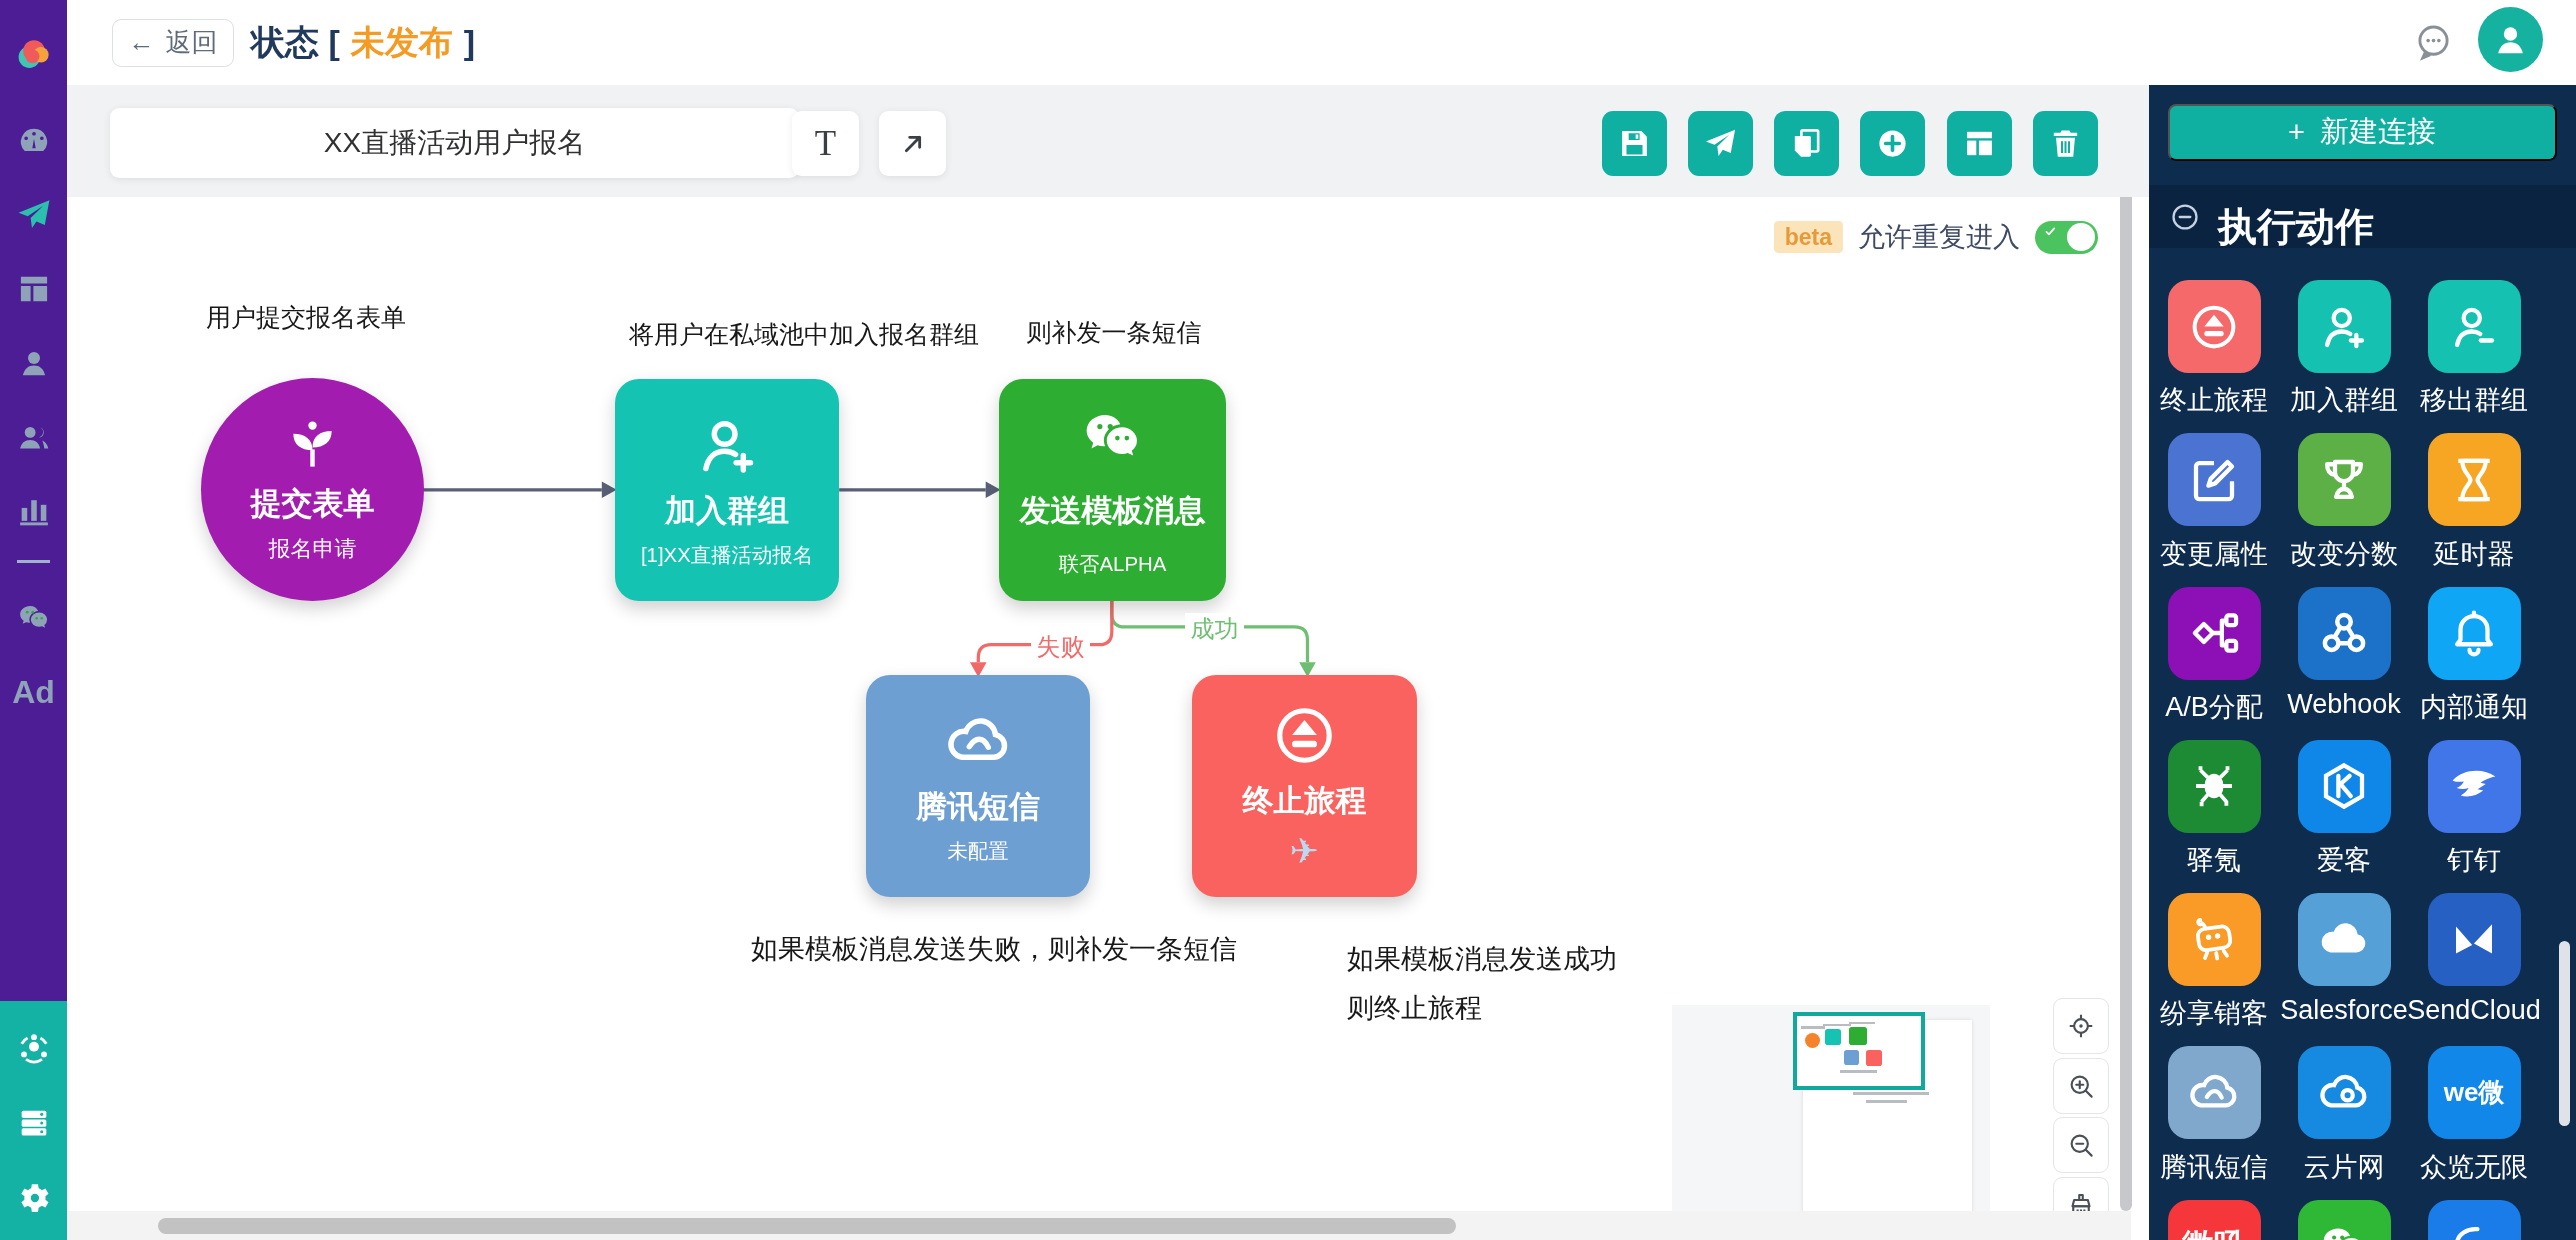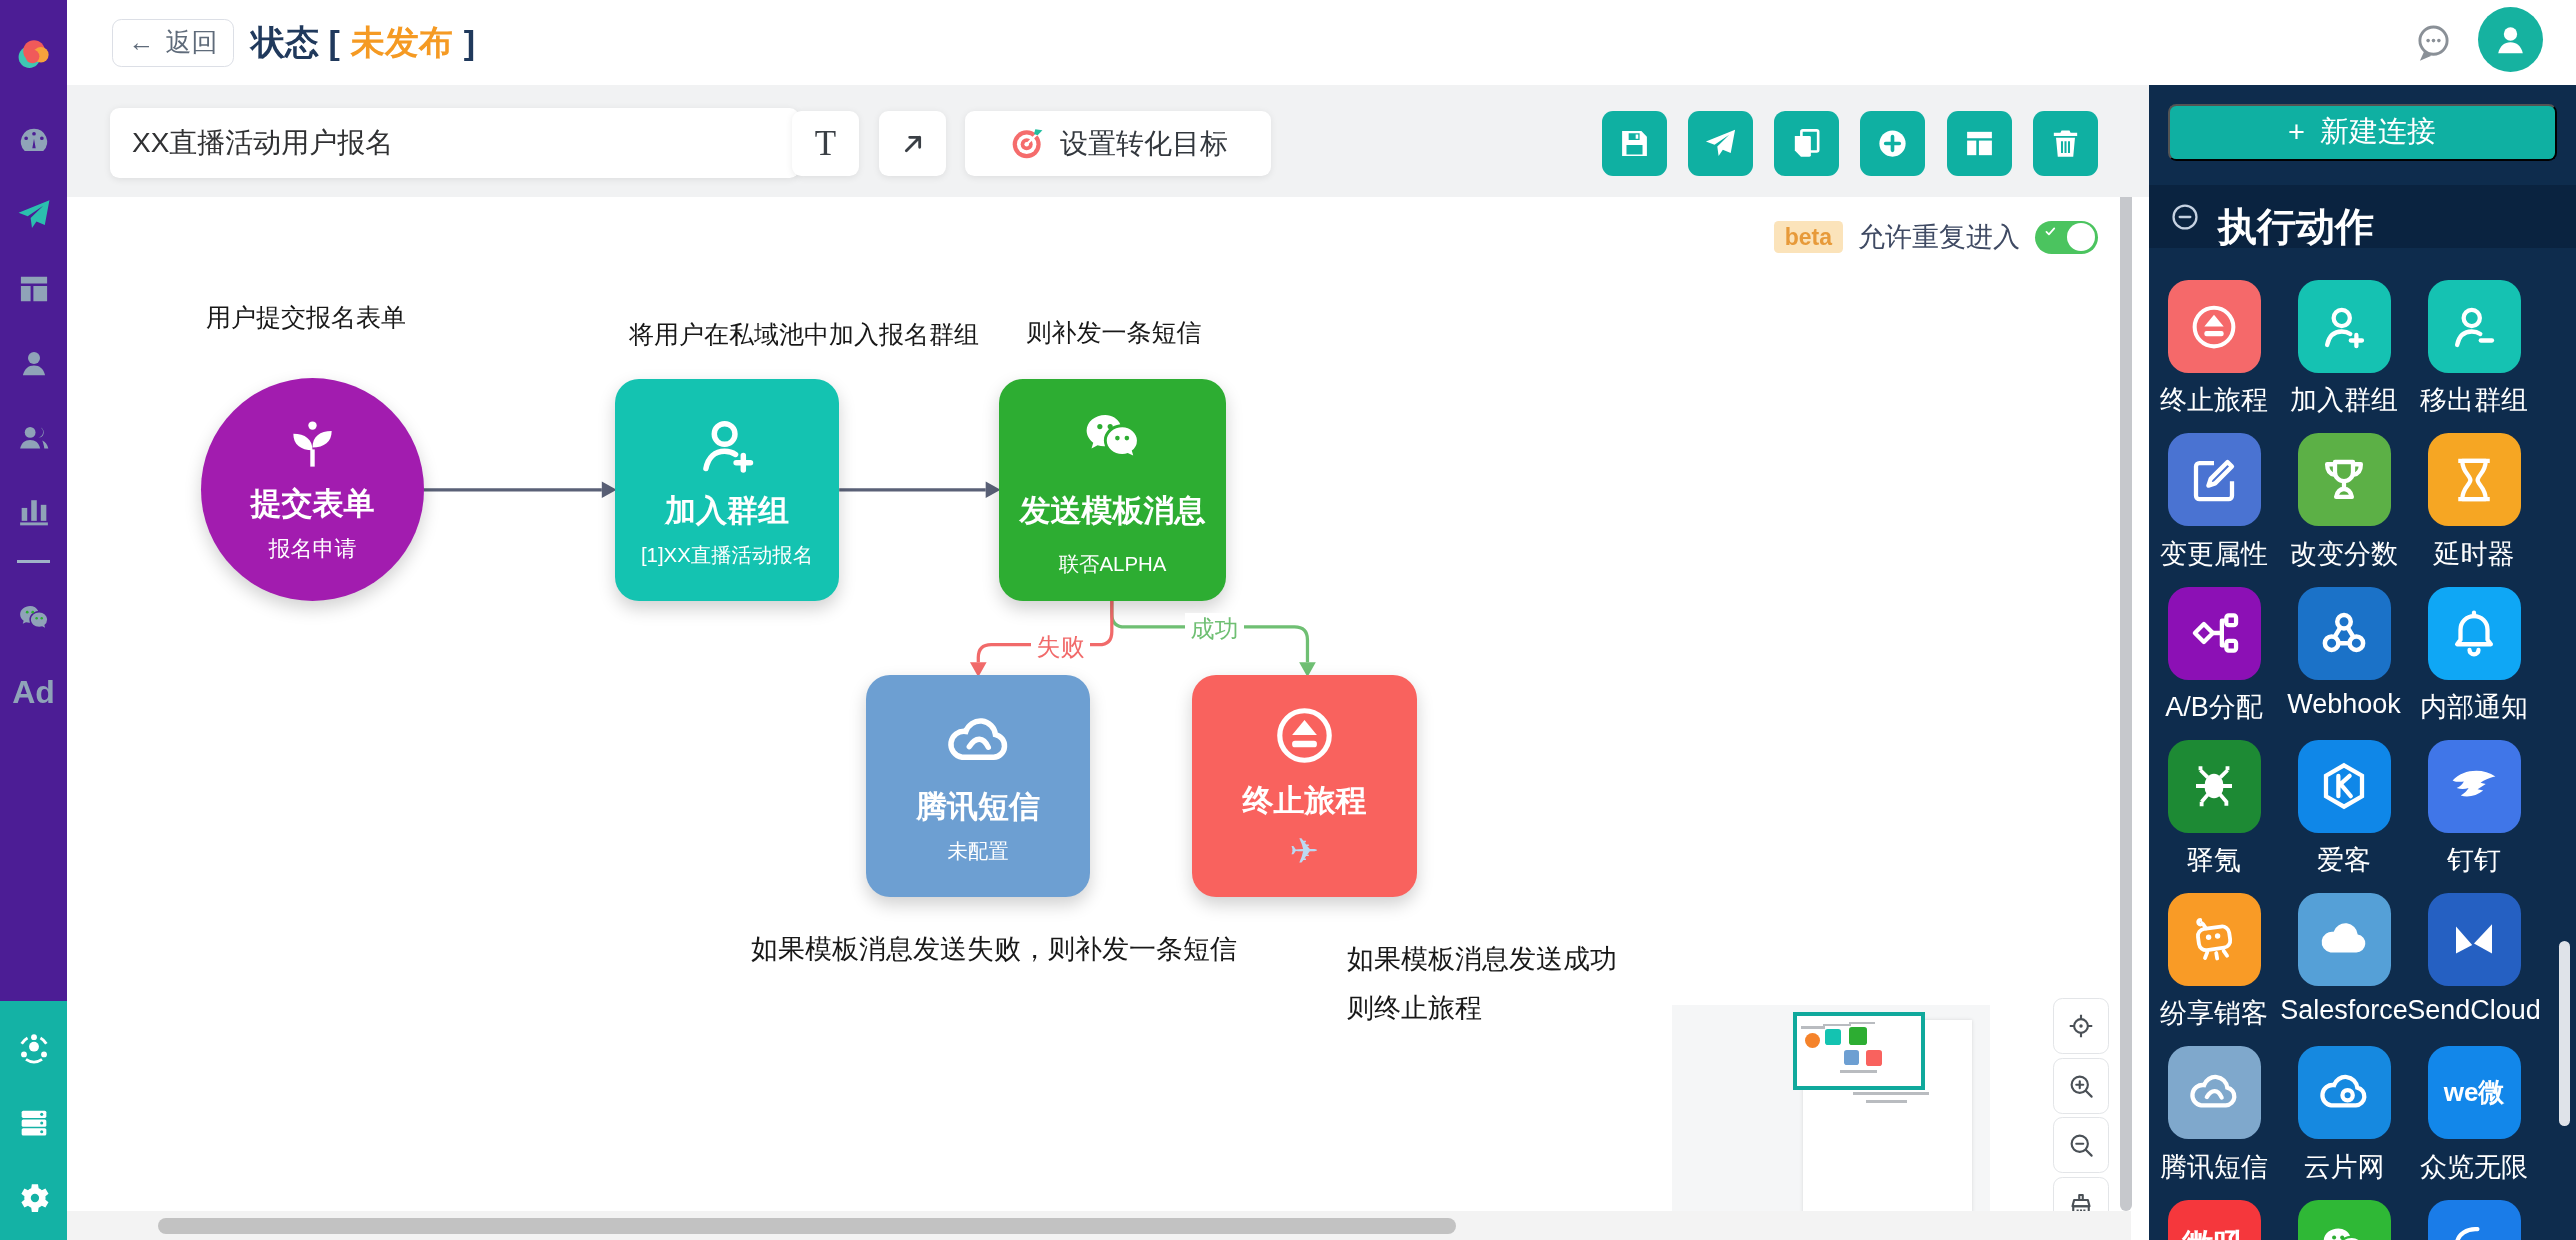--- a/index.html
+++ b/index.html
@@ -27,21 +27,21 @@
   #chat-ic{position:absolute;right:121px;top:20.4px;color:#8a9097;font-size:43px;}
   #avatar{position:absolute;right:33px;top:7.4px;width:65px;height:65px;border-radius:50%;background:#16b2a0;
     display:flex;align-items:center;justify-content:center;color:#fff;font-size:41px;}
 
   
   #strip{left:67px;top:85px;width:2083px;height:112px;background:#f1f2f3;z-index:9;}
   .tb{position:absolute;top:26px;height:65px;background:#fff;border-radius:9.3px;box-shadow:0 1.9px 7.4px rgba(0,0,0,.08);
     display:flex;align-items:center;justify-content:center;color:#3a3f45;cursor:pointer;}
   #name-input{position:absolute;left:43px;top:23px;width:645px;height:70px;border:none;border-radius:9.3px;
     box-shadow:0 1.9px 7.4px rgba(0,0,0,.08);font-size:28px;color:#303133;padding:0 22px;outline:none;
-    font-family:"Liberation Sans","DejaVu Sans",sans-serif;}
+    font-family:"Liberation Sans","DejaVu Sans",sans-serif;text-align:center;}
   #t-btn{left:725px;width:67px;font-size:35px;font-family:"Liberation Serif","DejaVu Serif",serif;}
   #arrow-btn{left:812px;width:67px;font-size:32px;}
   #goal-btn{left:898px;width:306px;gap:13px;font-size:28px;color:#33383e;}
   #goal-btn .icon svg{width:39px;height:39px;}
   .act-btn{position:absolute;top:26px;width:65px;height:65px;border-radius:11px;background:var(--accent);
     color:#fff;display:flex;align-items:center;justify-content:center;cursor:pointer;}
   .act-btn svg{width:35px;height:35px;}
 
   
   #beta-row{right:478px;top:219px;display:flex;align-items:center;gap:15px;z-index:8;}
@@ -236,33 +236,20 @@
   </header>
 
   <div id="strip" class="abs">
     <input id="name-input" value="XX直播活动用户报名" style="">
     <div class="tb" id="t-btn">T</div>
     <div class="tb icon" id="arrow-btn">
         <svg viewBox="0 0 24 24" fill="none" stroke="currentColor" stroke-width="2.1" stroke-linecap="round" stroke-linejoin="round">
           <path d="M7 17L17 7M9.5 7H17v7.5"></path>
         </svg>
       </div>
-    <div class="tb" id="goal-btn">
-      <span class="icon">
-          <svg viewBox="0 0 24 24">
-            <circle cx="11.5" cy="12.5" r="8.6" fill="#f56c6c"></circle>
-            <circle cx="11.5" cy="12.5" r="6" fill="#fff"></circle>
-            <circle cx="11.5" cy="12.5" r="3.7" fill="#f56c6c"></circle>
-            <circle cx="11.5" cy="12.5" r="1.4" fill="#fff"></circle>
-            <path d="M11.5 12.5L18.2 5.8" stroke="#fff" stroke-width="1.4"></path>
-            <path d="M16.8 3.2l4.4.7-3 3-2.2-.7z" fill="#23bfa0"></path>
-          </svg>
-        </span>
-      <span>设置转化目标</span>
-    </div>
     <div class="act-btn icon" style="left:1535px;">
         <svg viewBox="0 0 24 24">
           <path fill="currentColor" fill-rule="evenodd" d="M3.5 3.5h13.2l3.8 3.8v13.2H3.5zM8 5v4.6h7.5V5zM6.5 13v6.5h11V13zM12.8 5.8h1.8v3h-1.8z"></path>
         </svg>
       </div>
     <div class="act-btn icon" style="left:1621px;">
         <svg viewBox="0 0 24 24">
           <path fill="currentColor" d="M22 2.5L2 10.6l5.9 2.2L18 6l-8.2 8 .9 6.5 2.9-4.3 5.4 2.3z"></path>
         </svg>
       </div>

